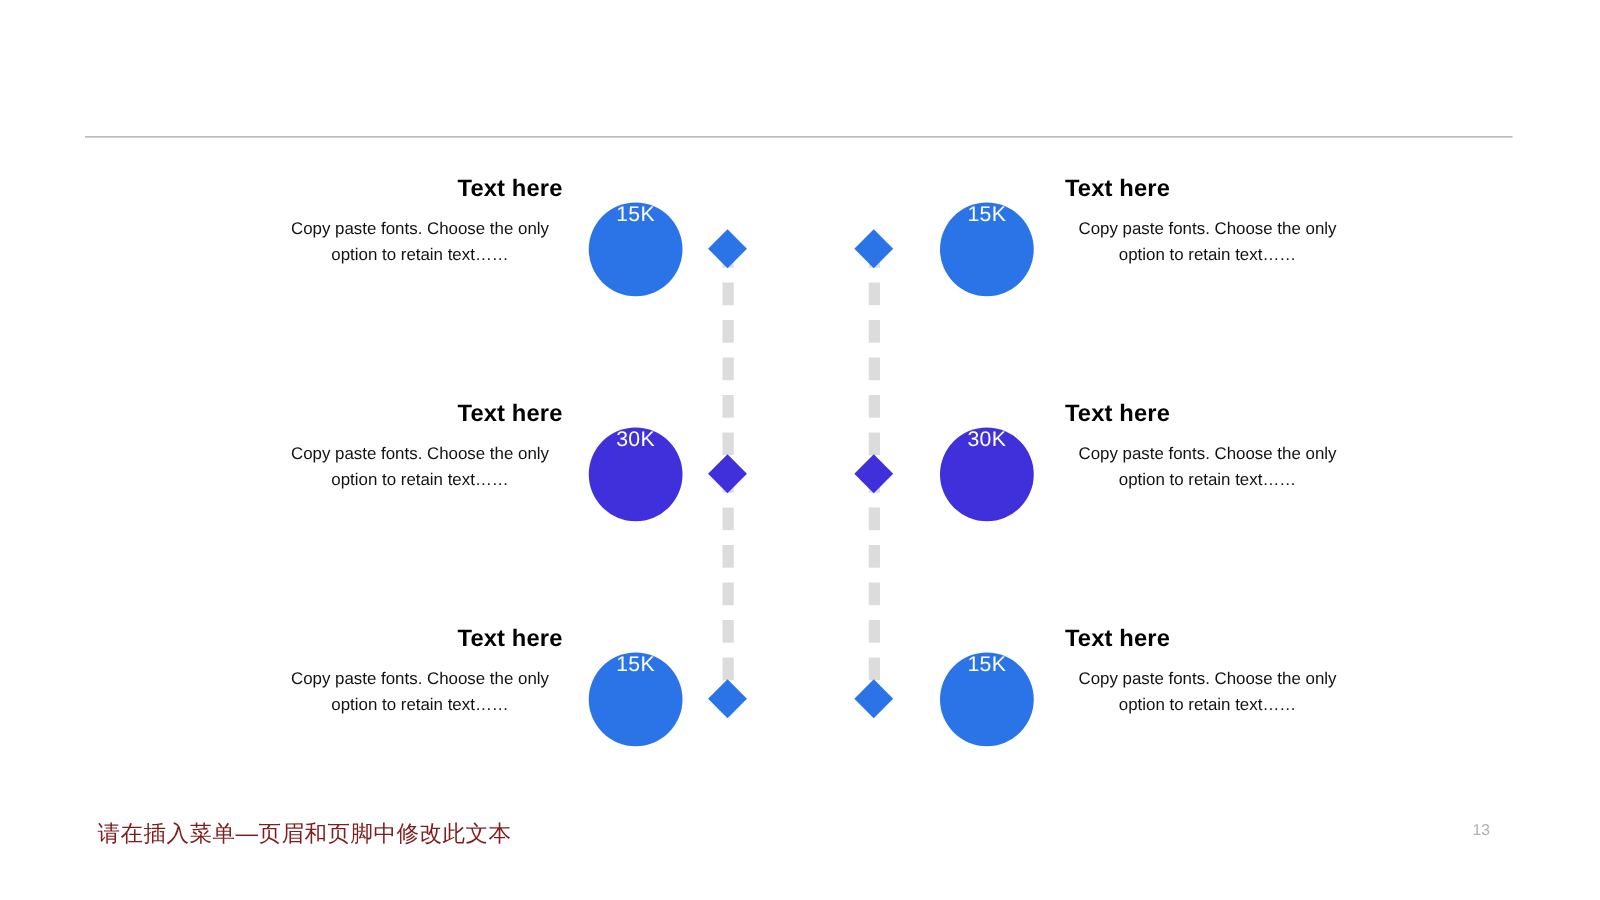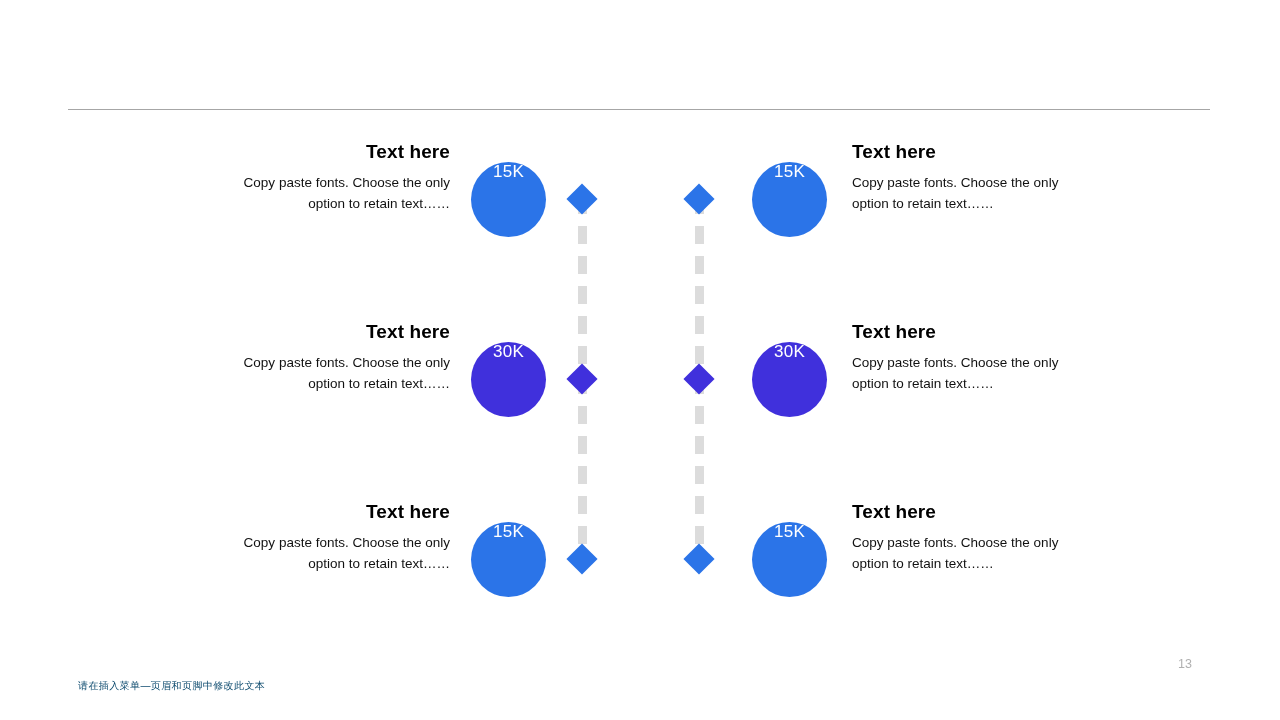--- a/index.html
+++ b/index.html
@@ -75,20 +75,21 @@
     font-weight: bold;
     color: #000000;
     line-height: 26px;
     letter-spacing: 0.1px;
   }
   .txt p {
     margin: 8px 0 0 0;
     font-size: 13.5px;
     color: #121212;
     line-height: 20.5px;
+    text-align: center;
   }
 
   
   .circle {
     position: absolute;
     top: 23px;
     width: 75px;
     height: 75px;
     border-radius: 50%;
     display: flex;
@@ -110,24 +111,23 @@
     transform: rotate(45deg);
   }
   .diamond-left  { left: 571px; }
   .diamond-right { left: 688px; }
 
   
   .footer-text {
     position: absolute;
     left: 78px;
     top: 655px;
-    font-size: 10px;
-    color: #0c4a6e;
+    font-size: 18px;
+    color: #7f1d1d;
     letter-spacing: 0.4px;
-    margin-top: 24px;
   }
   .page-number {
     position: absolute;
     left: 1178px;
     top: 657px;
     font-size: 12.5px;
     color: #b0b0b0;
     text-align: right;
   }
 </style>

